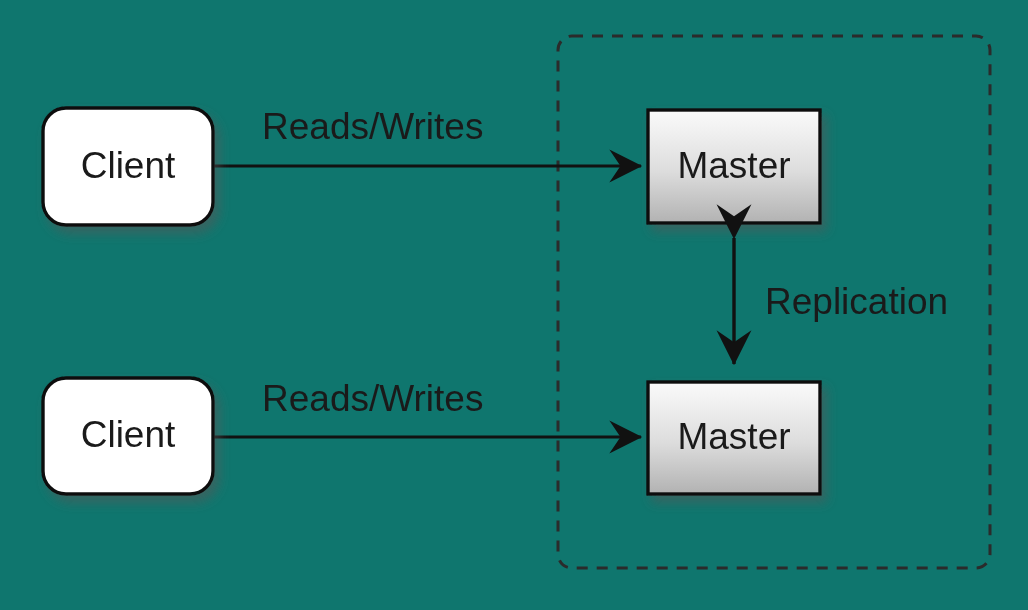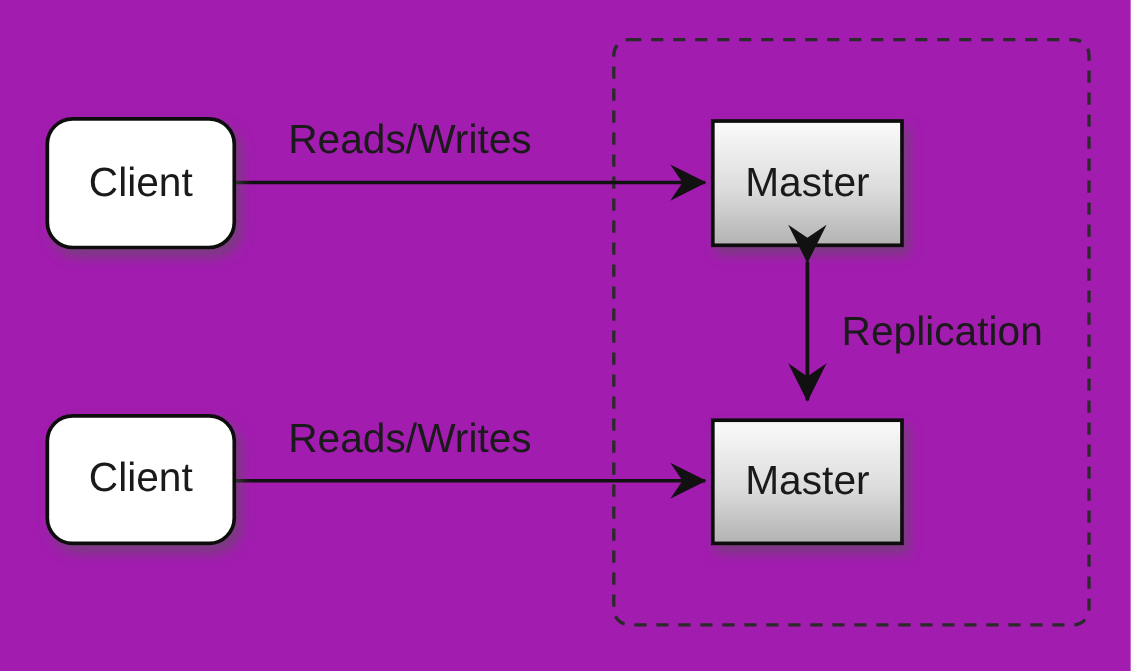--- a/index.html
+++ b/index.html
@@ -8,21 +8,21 @@
     padding: 0;
     background: #ffffff;
   }
   body {
     font-family: "Liberation Sans", sans-serif;
   }
   #canvas {
     position: relative;
     width: 1028px;
     height: 610px;
-    background: #a21caf;
+    background: #0f766e;
     overflow: hidden;
   }
   #diagram-svg {
     position: absolute;
     left: 0;
     top: 0;
     width: 1028px;
     height: 610px;
     display: block;
   }

